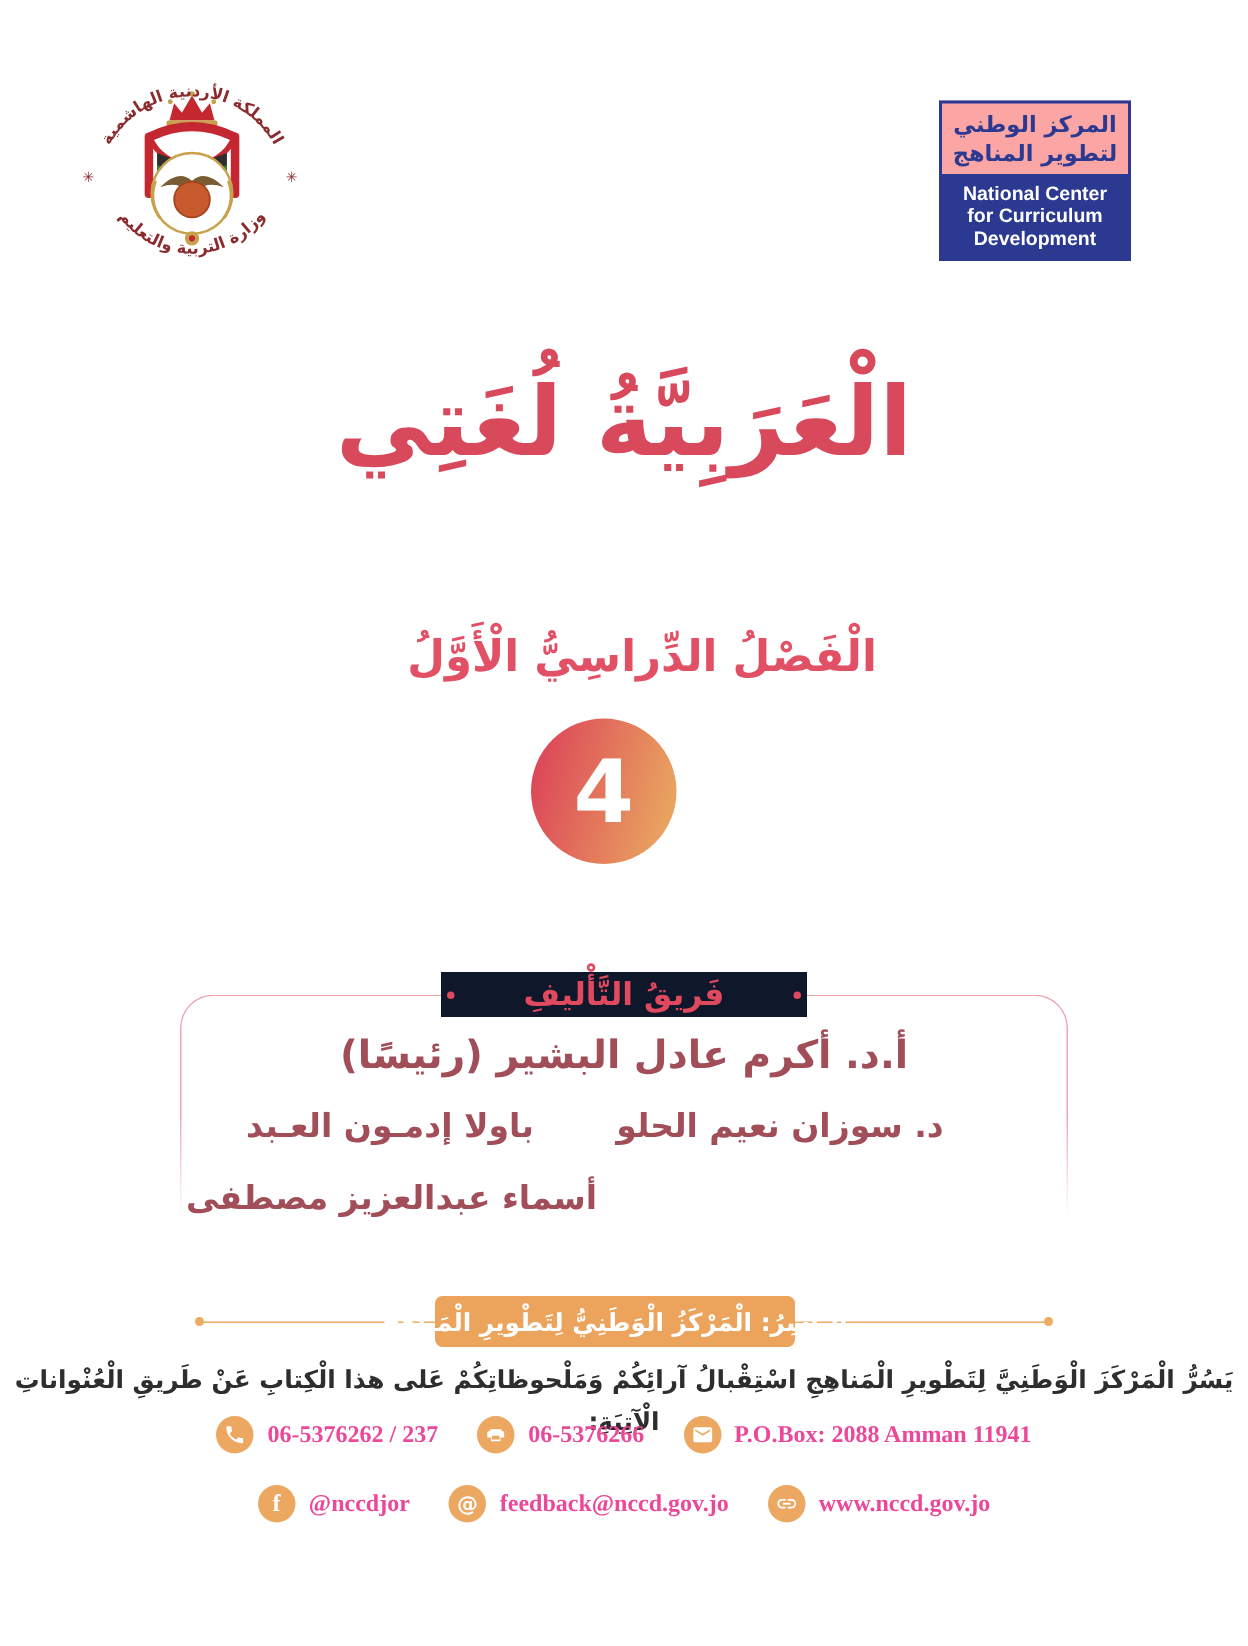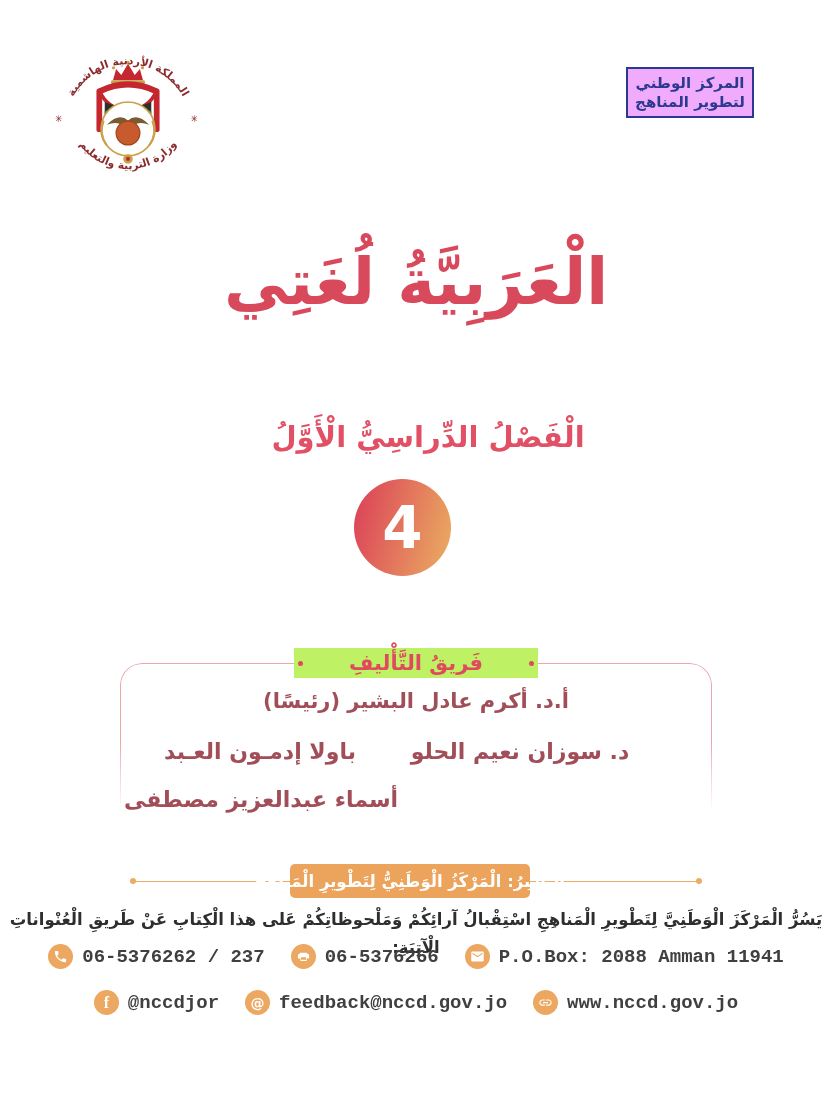--- a/index.html
+++ b/index.html
@@ -7,21 +7,21 @@
   body { font-family:"DejaVu Sans", sans-serif; }
   .page {
     position:relative; width:832px; height:1097px; margin:0 auto;
     background:#ffffff; overflow:hidden;
   }
 
   
   .emblem { position:absolute; left:53px; top:42px; width:150px; height:150px; }
   .nccd-logo {
     position:absolute; left:626px; top:67px; width:128px;
-    border:2px solid #2B3990; background:#f0abfc;
+    border:2px solid #2B3990; background:#fca5a5;
   }
   .nccd-ar {
     padding:5px 4px 4px; text-align:center; direction:rtl;
     color:#2B3990; font-weight:bold; font-size:15px; line-height:1.25;
   }
   .nccd-en {
     background:#2B3990; color:#fff; text-align:center;
     font-family:"Liberation Sans", sans-serif; font-weight:bold;
     font-size:13px; line-height:1.18; padding:5px 2px 6px;
   }
@@ -49,28 +49,28 @@
   
   .team-box { position:absolute; left:120px; top:663px; width:592px; height:152px; }
   .team-border {
     position:absolute; inset:0; border:1.5px solid #ECA6AF; border-bottom:none;
     border-radius:22px 22px 0 0;
     -webkit-mask-image:linear-gradient(to bottom,#000 52%,transparent 97%);
             mask-image:linear-gradient(to bottom,#000 52%,transparent 97%);
   }
   .team-head { position:absolute; top:-15px; left:0; width:100%; display:flex; justify-content:center; }
   .team-head-strip {
-    display:inline-flex; align-items:center; gap:46px; background:#bef264; padding:0 4px;
+    display:inline-flex; align-items:center; gap:46px; background:#0f172a; padding:0 4px;
     height:30px;
   }
   .team-dot { width:5px; height:5px; border-radius:50%; background:#E0495E; }
   .team-title { color:#E0495E; font-size:21px; font-weight:bold; direction:rtl; white-space:nowrap; }
   .chairman {
     position:absolute; top:26px; left:0; width:100%; text-align:center;
-    direction:rtl; color:#A14E59; font-size:21px; font-weight:bold;
+    direction:rtl; color:#A14E59; font-size:26px; font-weight:bold;
   }
   .member { position:absolute; transform:translateX(-50%); direction:rtl; white-space:nowrap;
     color:#A14E59; font-size:22px; font-weight:bold; }
   .m0 { top:76px;  left:400px; }
   .m1 { top:76px;  left:140px; }
   .m2 { top:124px; left:402px; }
   .m3 { top:124px; left:141px; }
 
   
   .pub-line { position:absolute; top:881px; left:133px; width:566px; height:1px; background:#ECAC63; }
@@ -98,22 +98,22 @@
   .contact-icon {
     width:25px; height:25px; border-radius:50%; background:#ECA761;
     display:flex; align-items:center; justify-content:center; flex:0 0 auto;
     color:#fff; overflow:hidden;
   }
   .contact-icon svg { width:15px; height:15px; fill:#fff; }
   .icon-letter { font-size:16px; font-weight:bold; color:#fff; line-height:1;
     font-family:"Liberation Serif", serif; }
   .icon-at { font-size:14px; font-weight:bold; color:#fff; line-height:1;
     font-family:"DejaVu Sans", sans-serif; }
-  .contact-text { color:#404040; font-size:19px; font-weight:bold;
-    font-family:Liberation Mono, monospace; }
+  .contact-text { color:#ec4899; font-size:16px; font-weight:bold;
+    font-family:Liberation Serif, serif; }
 </style>
 </head>
 <body>
 
 <div class="page">
 
   <svg class="emblem" viewBox="0 0 145 145">
     <defs>
       <path id="arcTop" d="M 12 82 A 60.5 60.5 0 0 1 133 82" fill="none"></path>
       <path id="arcBottom" d="M 16 78 A 58 58 0 0 0 129 78" fill="none"></path>
@@ -161,20 +161,25 @@
     </text>
     <text x="2" y="77" font-size="9" fill="#8C2B2E">✳</text>
     <text x="133" y="77" font-size="9" fill="#8C2B2E">✳</text>
   </svg>
 
   <div class="nccd-logo">
     <div class="nccd-ar">
       <div>المركز الوطني</div>
       <div>لتطوير المناهج</div>
     </div>
+    <div class="nccd-en">
+      <div>National Center</div>
+      <div>for Curriculum</div>
+      <div>Development</div>
+    </div>
   </div>
 
   <h1 class="title">الْعَرَبِيَّةُ لُغَتِي</h1>
   <div class="subtitle-semester">الْفَصْلُ الدِّراسِيُّ الْأَوَّلُ</div>
   <div class="grade-badge">4</div>
 
   <div class="team-box">
     <div class="team-border"></div>
     <div class="team-head">
       <span class="team-head-strip">

